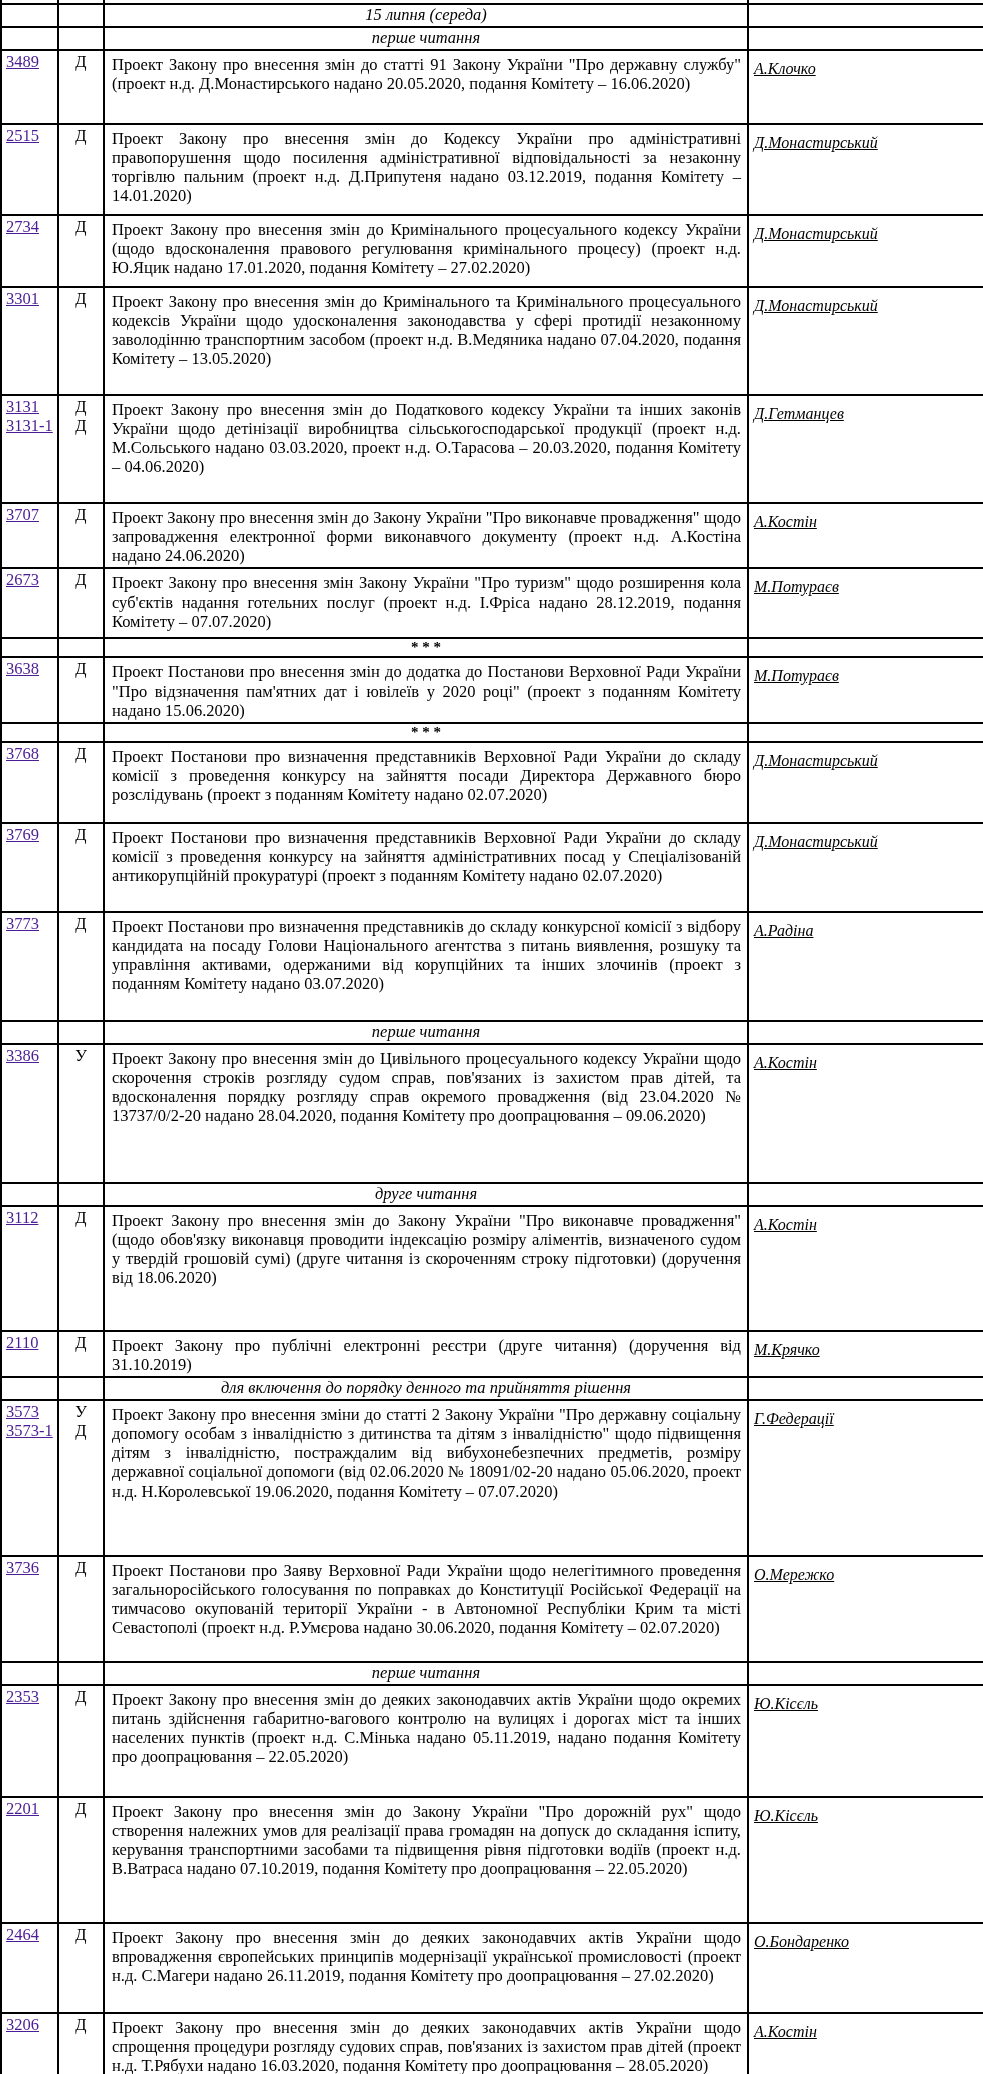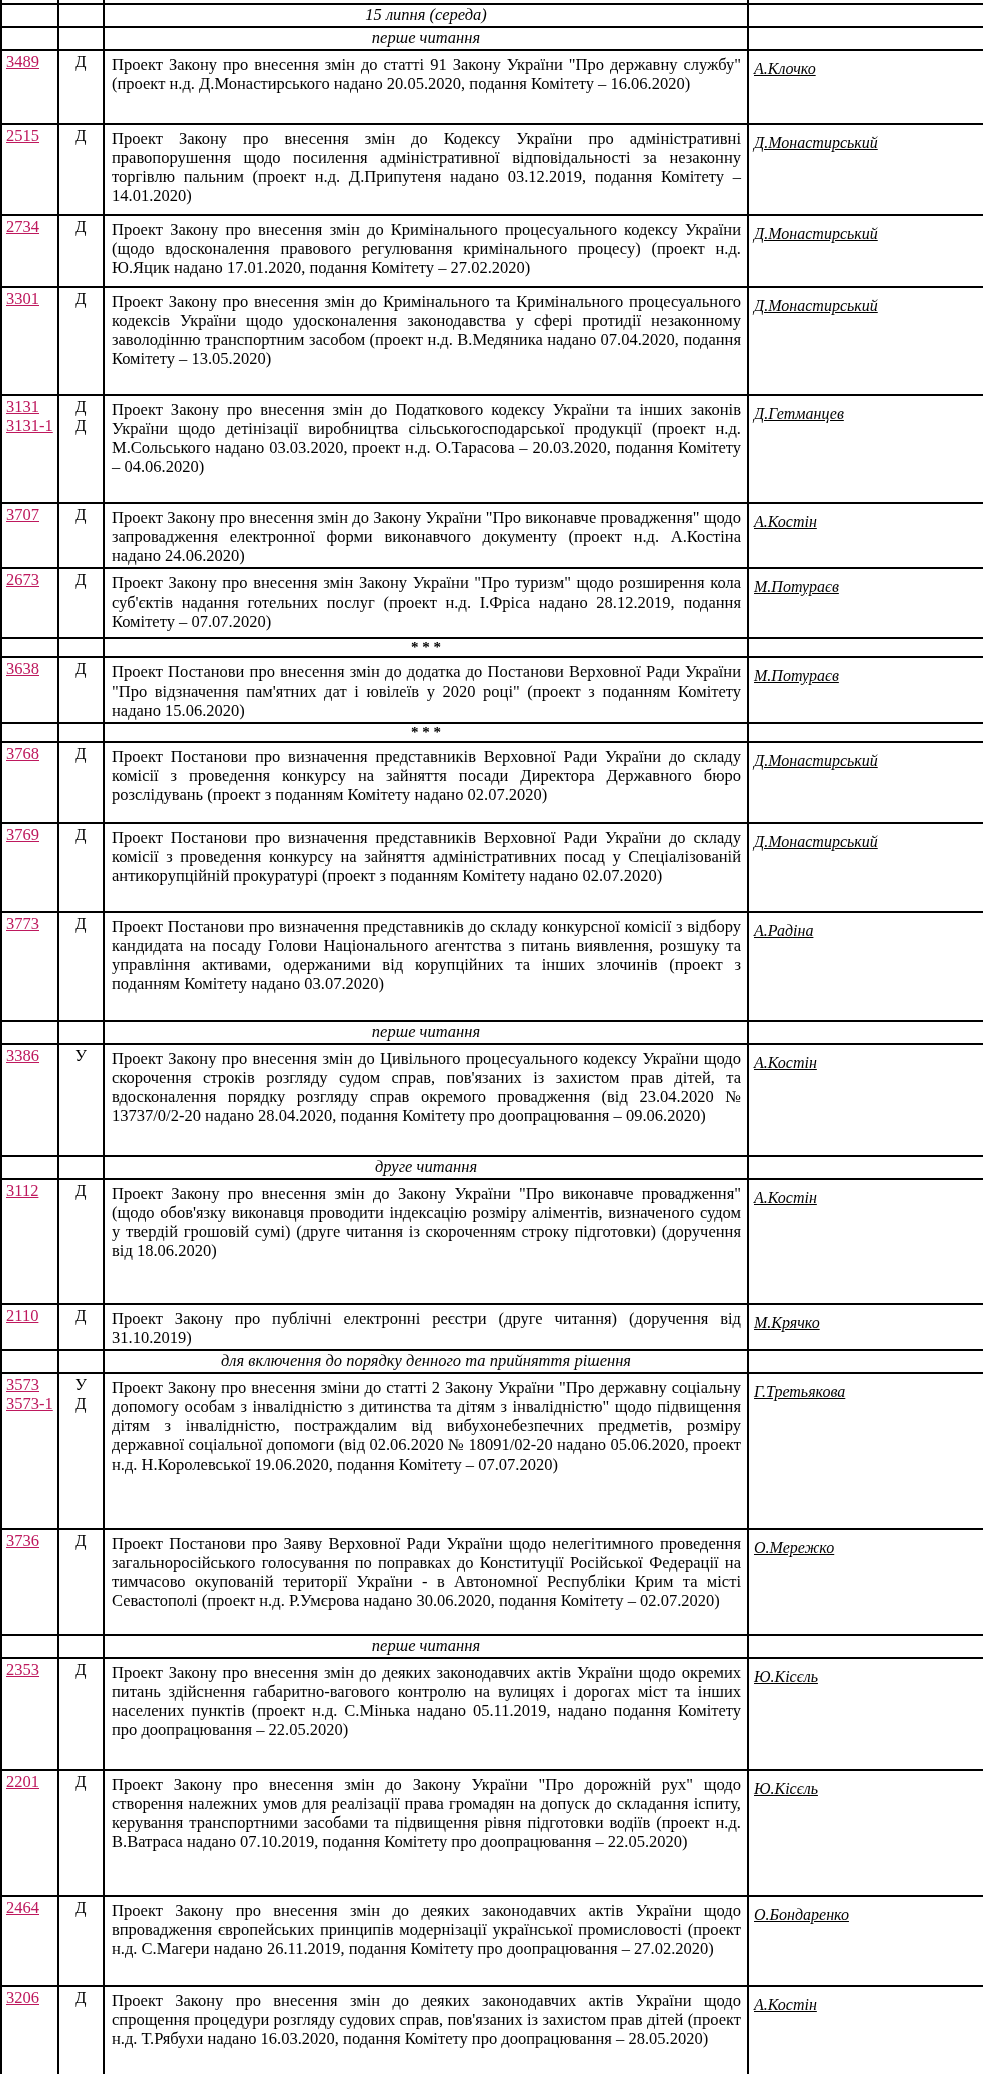--- a/index.html
+++ b/index.html
@@ -11,21 +11,21 @@
     font-family: "Liberation Serif", "DejaVu Serif", serif;
     color: #000;
   }
   table.agenda td {
     border: 2px solid #000;
     vertical-align: top;
     overflow: hidden;
   }
   tr.row-empty td { border-top: none; height: 4px; padding: 0; font-size: 1px; line-height: 1px; }
   .cell-num  { padding: 1px 2px 0 4px; font-size: 16.5px; line-height: 1.18; }
-  .cell-num a { color: #be185d; text-decoration: underline; }
+  .cell-num a { color: #4c1d95; text-decoration: underline; }
   .cell-letter { text-align: center; font-size: 16.5px; line-height: 1.18; padding-top: 1px; }
   .cell-desc {
     text-align: justify;
     font-size: 16.5px;
     line-height: 1.16;
     padding: 4px 6px 2px 7px;
   }
   .cell-name {
     font-size: 16px;
     font-style: italic;
@@ -188,21 +188,21 @@
         </td>
         <td class="cell-desc">Проект Постанови про визначення представників до складу конкурсної комісії з відбору кандидата на посаду Голови Національного агентства з питань виявлення, розшуку та управління активами, одержаними від корупційних та інших злочинів (проект з поданням Комітету надано 03.07.2020)</td>
         <td class="cell-name">А.Радіна</td>
       </tr>
       <tr style="height: 17px;">
         <td></td>
         <td></td>
         <td class="cell-section">перше читання</td>
         <td></td>
       </tr>
-      <tr style="height: 112px;">
+      <tr style="height: 139px;">
         <td class="cell-num">
           <div><a href="#">3386</a></div>
         </td>
         <td class="cell-letter">
           <div>У</div>
         </td>
         <td class="cell-desc">Проект Закону про внесення змін до Цивільного процесуального кодексу України щодо скорочення строків розгляду судом справ, пов'язаних із захистом прав дітей, та вдосконалення порядку розгляду справ окремого провадження (від 23.04.2020 № 13737/0/2-20 надано 28.04.2020, подання Комітету про доопрацювання – 09.06.2020)</td>
         <td class="cell-name">А.Костін</td>
       </tr>
       <tr style="height: 16px; margin-top: 14px;">
@@ -240,21 +240,21 @@
       <tr style="height: 156px;">
         <td class="cell-num">
           <div><a href="#">3573</a></div>
           <div><a href="#">3573-1</a></div>
         </td>
         <td class="cell-letter">
           <div>У</div>
           <div>Д</div>
         </td>
         <td class="cell-desc">Проект Закону про внесення зміни до статті 2 Закону України "Про державну соціальну допомогу особам з інвалідністю з дитинства та дітям з інвалідністю" щодо підвищення дітям з інвалідністю, постраждалим від вибухонебезпечних предметів, розміру державної соціальної допомоги (від 02.06.2020 № 18091/02-20 надано 05.06.2020, проект н.д. Н.Королевської 19.06.2020, подання Комітету – 07.07.2020)</td>
-        <td class="cell-name">Г.Третьякова</td>
+        <td class="cell-name">Г.Федерації</td>
       </tr>
       <tr style="height: 106px;">
         <td class="cell-num">
           <div><a href="#">3736</a></div>
         </td>
         <td class="cell-letter">
           <div>Д</div>
         </td>
         <td class="cell-desc">Проект Постанови про Заяву Верховної Ради України щодо нелегітимного проведення загальноросійського голосування по поправках до Конституції Російської Федерації на тимчасово окупованій території України - в Автономної Республіки Крим та місті Севастополі (проект н.д. Р.Умєрова надано 30.06.2020, подання Комітету – 02.07.2020)</td>
         <td class="cell-name">О.Мережко</td>

